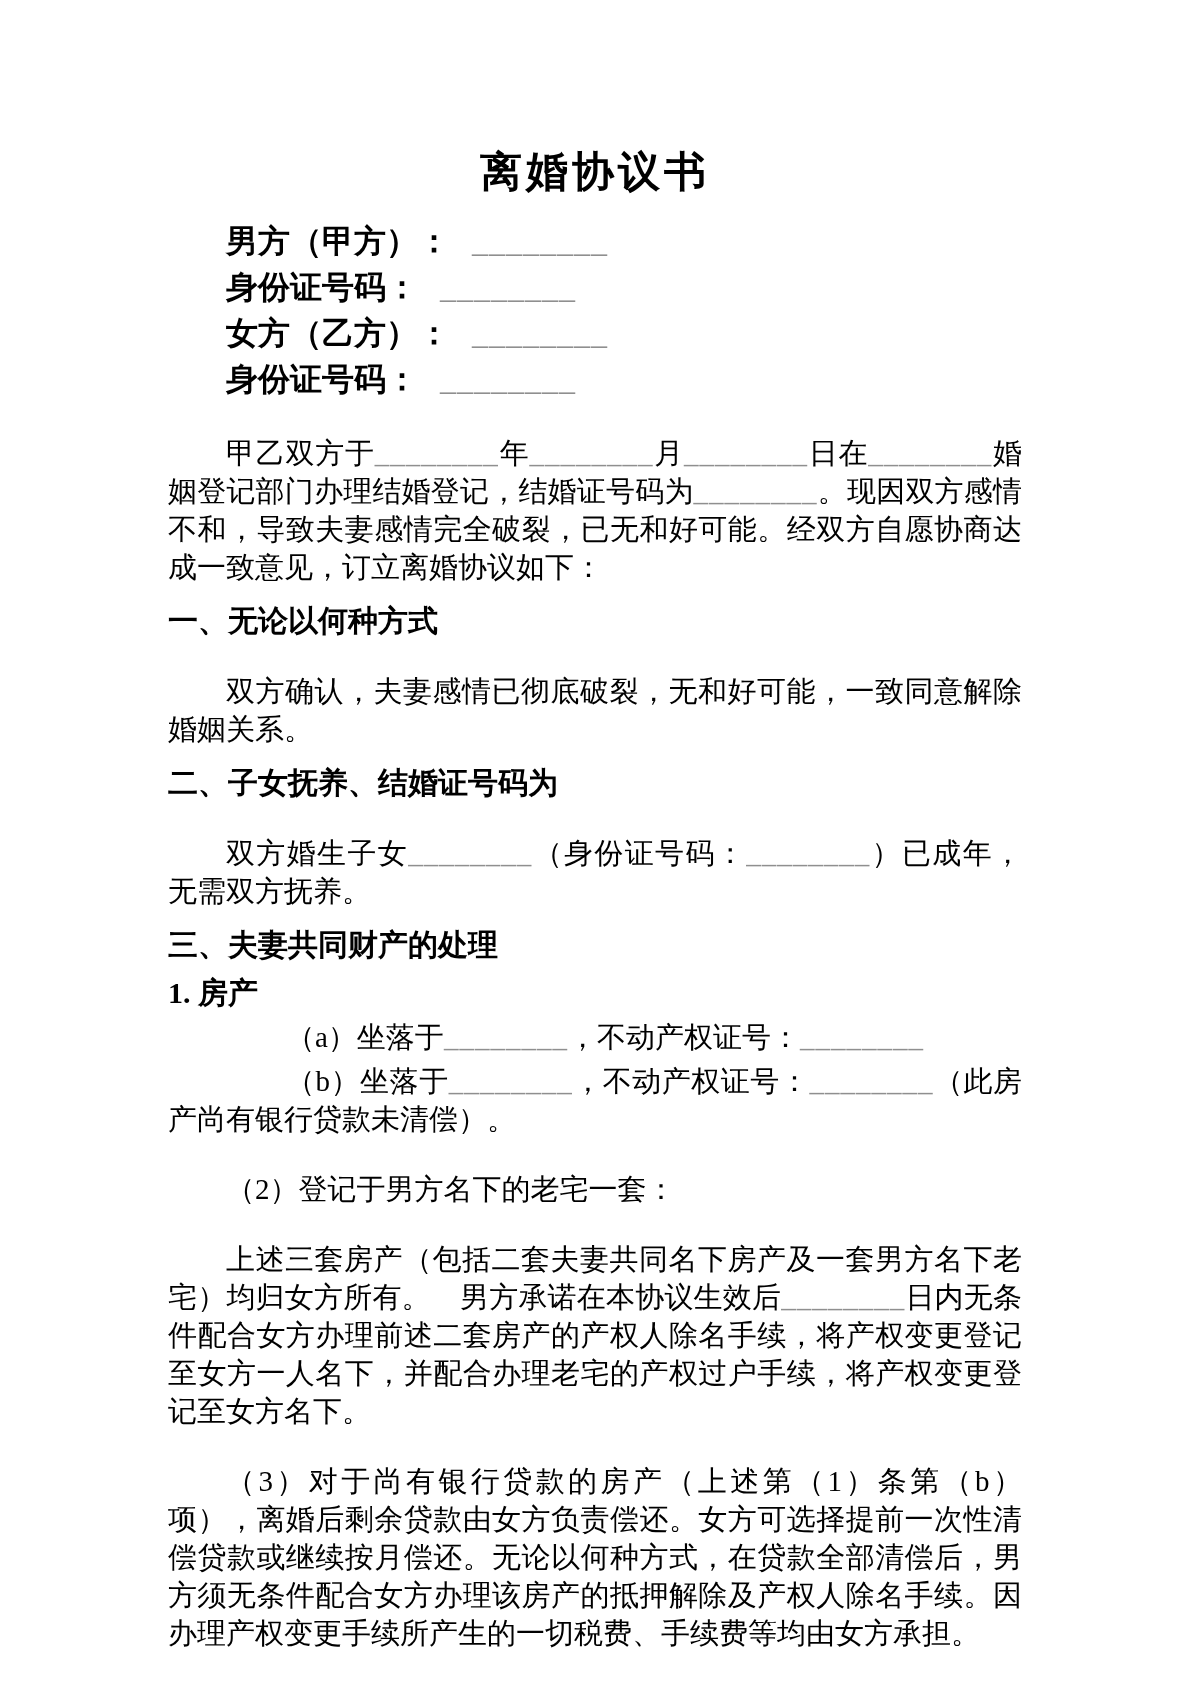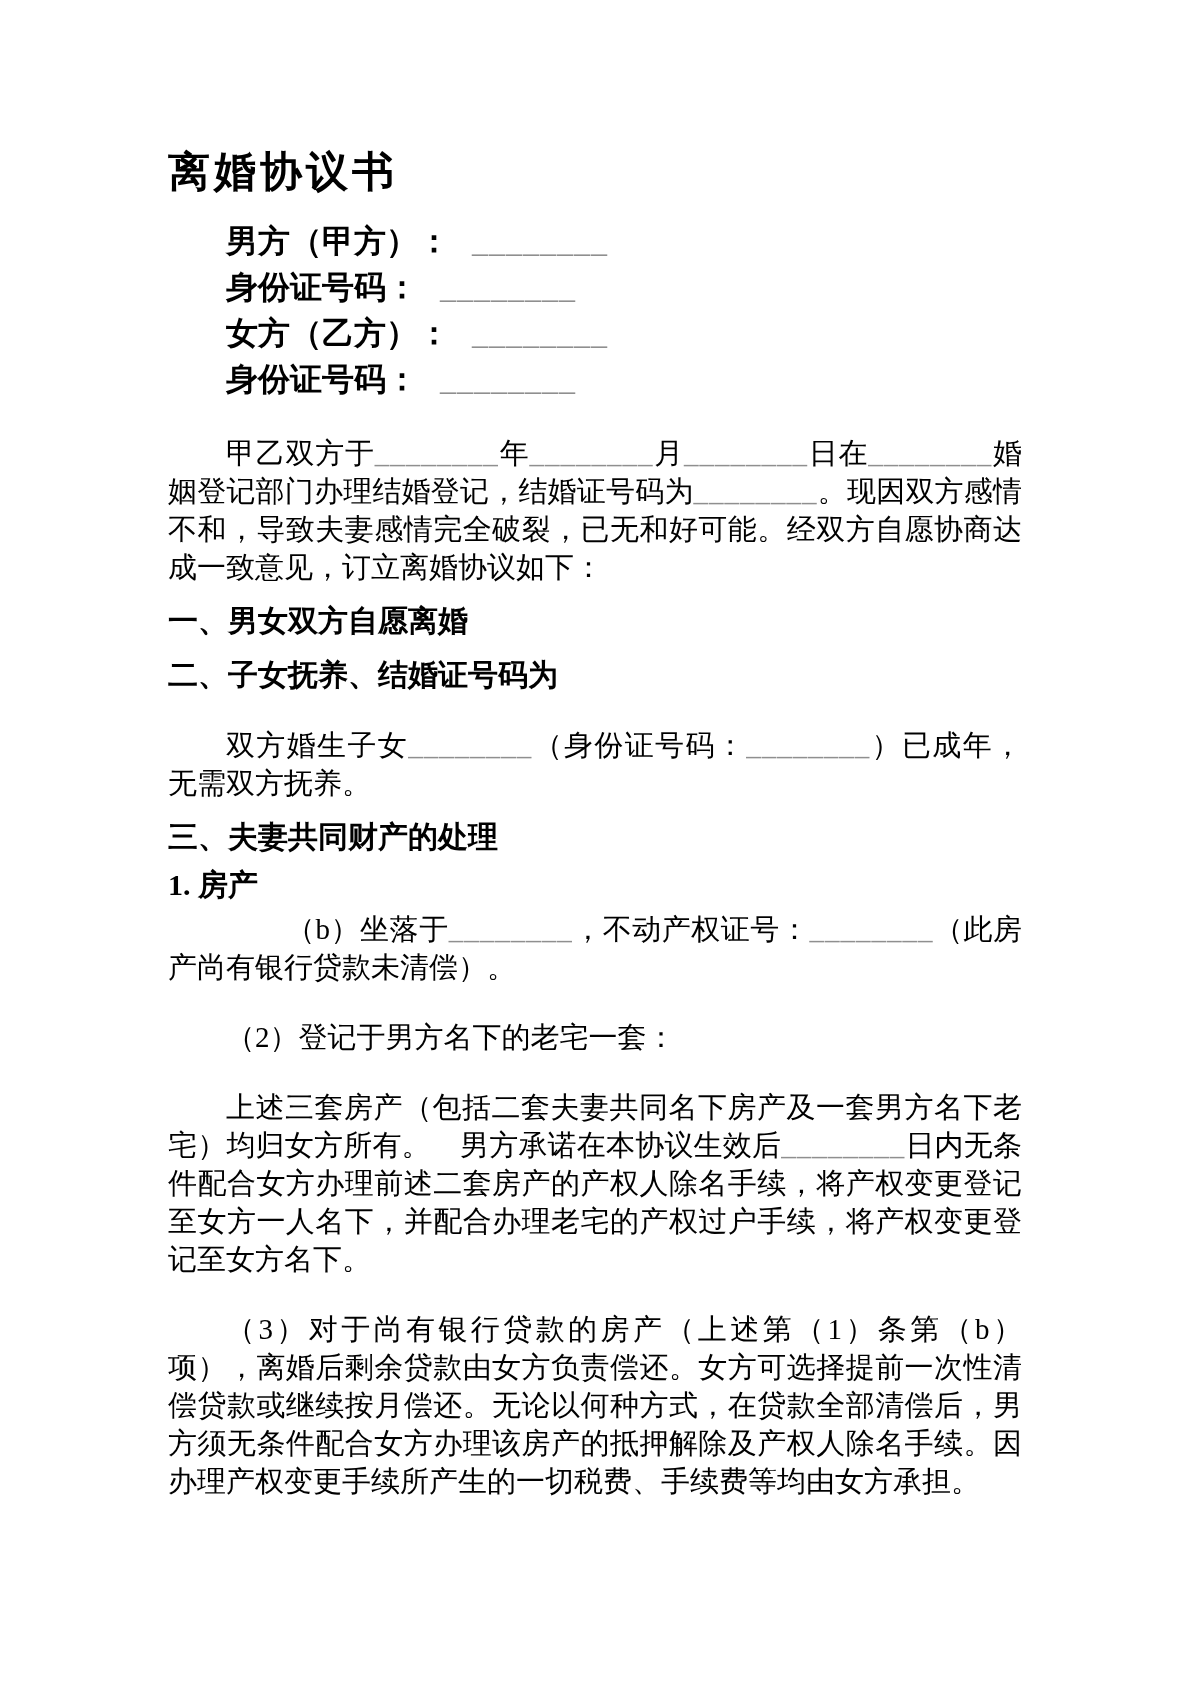--- a/index.html
+++ b/index.html
@@ -16,20 +16,21 @@
     box-sizing: border-box;
     padding: 146px 168px 0 168px;
     color: #000000;
     font-family: "Liberation Serif", "DejaVu Serif", serif;
     overflow: hidden;
   }
   .title {
     font-size: 42px;
     line-height: 52px;
     font-weight: 700;
+    text-align: center;
     margin: 0 0 20px 0;
     letter-spacing: 4px;
   }
   .hfields {
     padding-left: 58px;
   }
   .hfield {
     font-size: 32px;
     line-height: 46px;
     font-weight: 700;
@@ -82,26 +83,28 @@
     <div class="hfield">
       <span class="hf-label">女方（乙方）：</span><span class="hf-blank">________</span>
     </div>
     <div class="hfield">
       <span class="hf-label">身份证号码：</span><span class="hf-blank">________</span>
     </div>
   </div>
 
   <p class="para ind2"><span>甲乙双方于</span><span class="seg-blank">________</span><span>年</span><span class="seg-blank">________</span><span>月</span><span class="seg-blank">________</span><span>日在</span><span class="seg-blank">________</span><span>婚姻登记部门办理结婚登记，结婚证号码为</span><span class="seg-blank">________</span><span>。现因双方感情不和，导致夫妻感情完全破裂，已无和好可能。经双方自愿协商达成一致意见，订立离婚协议如下：</span></p>
 
-  <h2 class="sec">一、男女双方自愿离婚</h2>
+  <h2 class="sec">一、无论以何种方式</h2>
+  <p class="para ind2"><span>双方确认，夫妻感情已彻底破裂，无和好可能，一致同意解除婚姻关系。</span></p>
 
   <h2 class="sec">二、子女抚养、结婚证号码为</h2>
   <p class="para ind2"><span>双方婚生子女</span><span class="seg-blank">________</span><span>（身份证号码：</span><span class="seg-blank">________</span><span>）已成年，无需双方抚养。</span></p>
 
   <h2 class="sec">三、夫妻共同财产的处理</h2>
   <h3 class="sub">1. 房产</h3>
 
+  <p class="para ind4"><span>（a）坐落于</span><span class="seg-blank">________</span><span>，不动产权证号：</span><span class="seg-blank">________</span></p>
   <p class="para ind4"><span>（b）坐落于</span><span class="seg-blank">________</span><span>，不动产权证号：</span><span class="seg-blank">________</span><span>（此房产尚有银行贷款未清偿）。</span></p>
   <p class="para ind2"><span>（2）登记于男方名下的老宅一套：</span></p>
   <p class="para ind2"><span class="seg-bold">上述三套房产（包括二套夫妻共同名下房产及一套男方名下老宅）均归女方所有。</span><span>　男方承诺在本协议生效后</span><span class="seg-blank">________</span><span>日内无条件配合女方办理前述二套房产的产权人除名手续，将产权变更登记至女方一人名下，并配合办理老宅的产权过户手续，将产权变更登记至女方名下。</span></p>
   <p class="para ind2"><span>（3）对于尚有银行贷款的房产（上述第（1）条第（b）项），离婚后剩余贷款由女方负责偿还。女方可选择提前一次性清偿贷款或继续按月偿还。无论以何种方式，在贷款全部清偿后，男方须无条件配合女方办理该房产的抵押解除及产权人除名手续。因办理产权变更手续所产生的一切税费、手续费等均由女方承担。</span></p>
 
 </div>
 
 </body></html>

